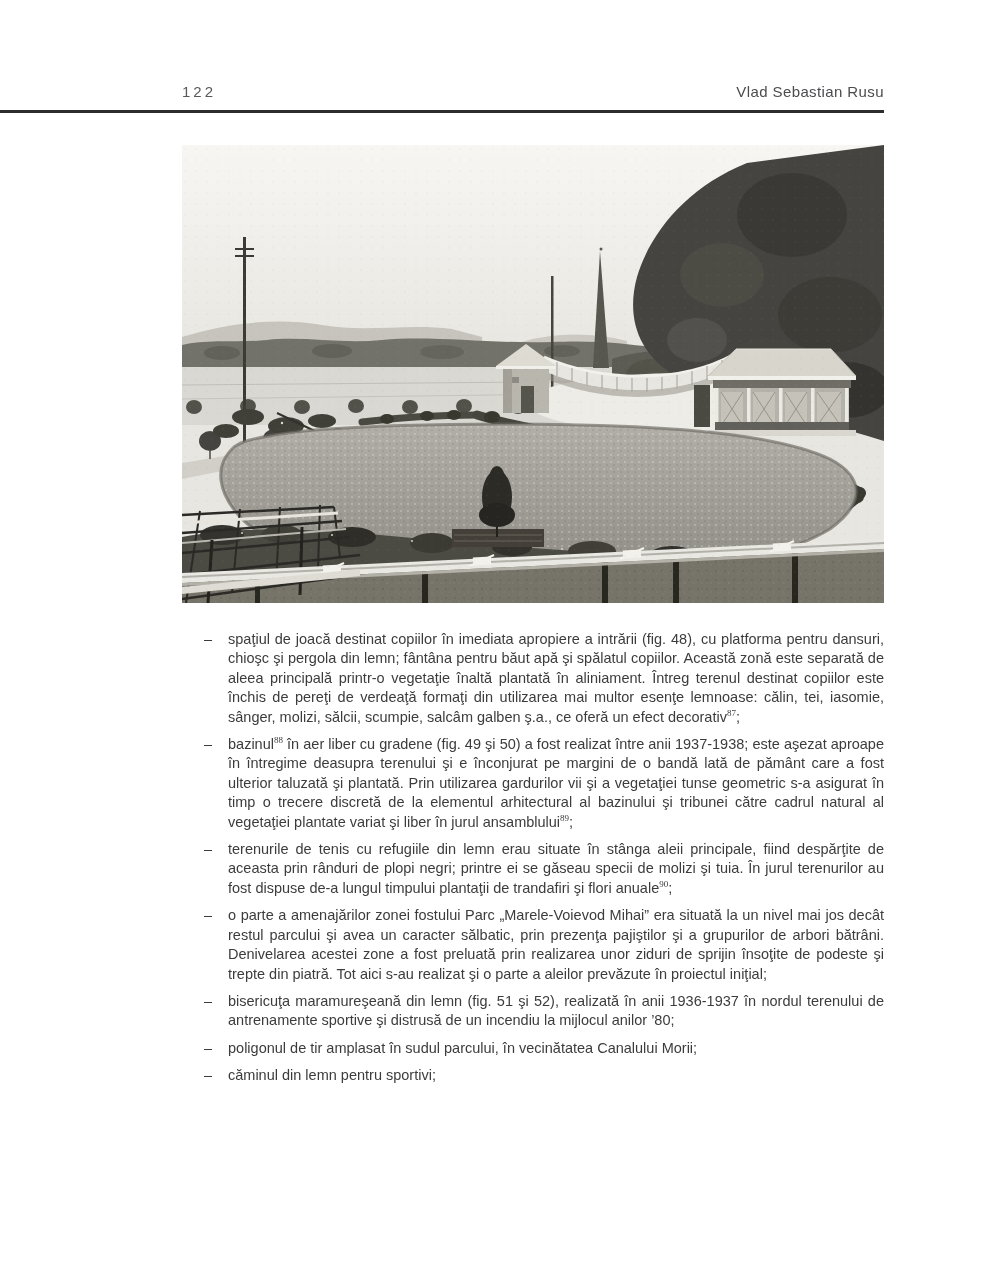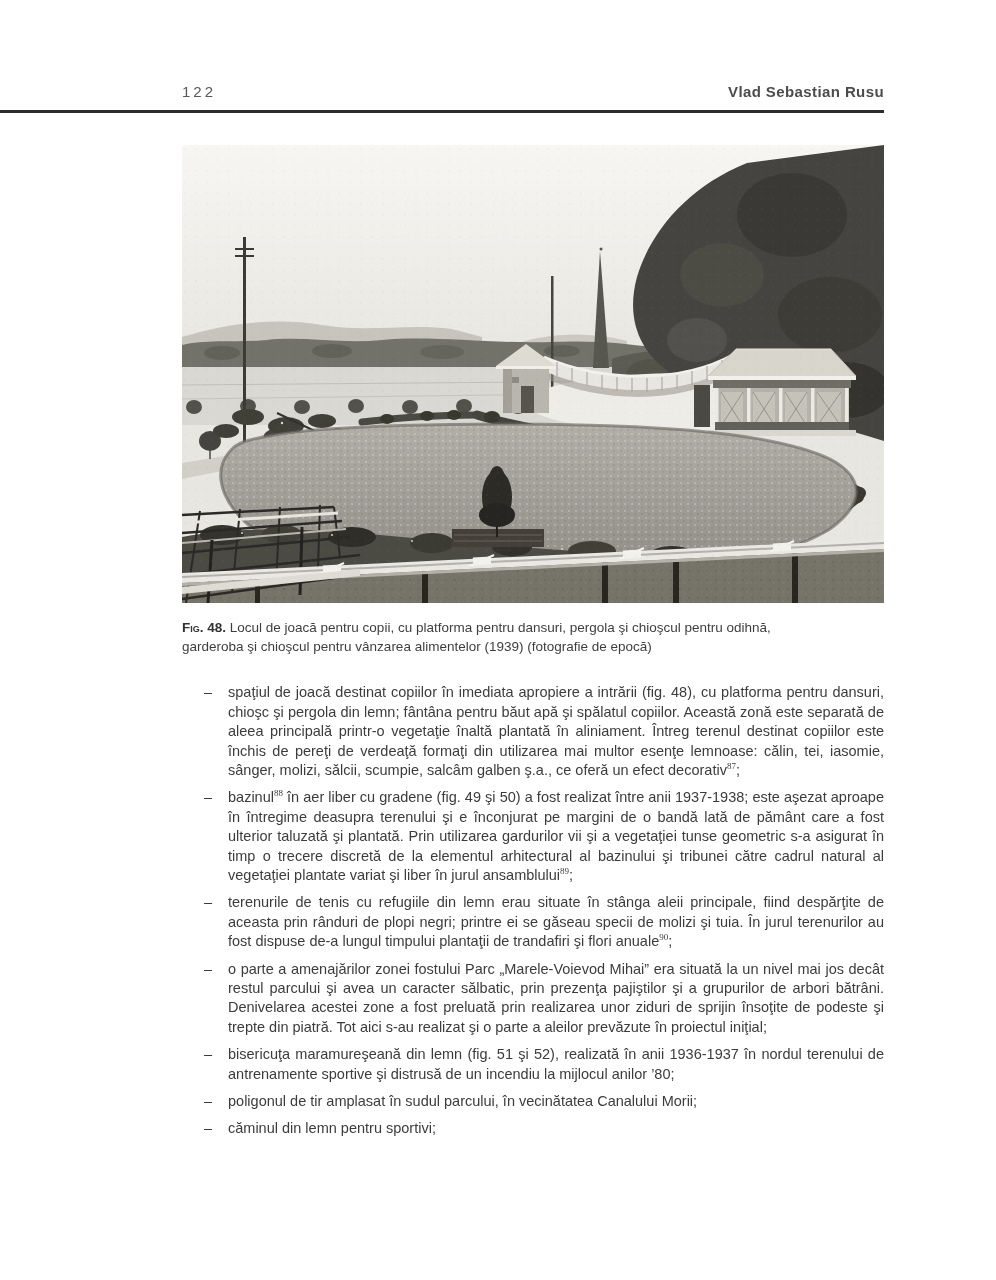--- a/index.html
+++ b/index.html
@@ -13,21 +13,21 @@
   }
   .page{position:relative;width:996px;height:1004px;background:#fff;}
 
   
   .header{
     padding:84px 112px 0 182px;
     display:flex;justify-content:space-between;align-items:baseline;
     font-size:15px;line-height:1;color:#59595b;
   }
   .pagenum{letter-spacing:3px;}
-  .author{letter-spacing:0.4px;color:#4c4c4e;font-weight:bold;}
+  .author{letter-spacing:0.4px;color:#4c4c4e;}
   .rule{
     height:3px;background:#2d2d2d;border:none;
     margin:11px 112px 0 0;
   }
 
   
   .figure{margin:32px 112px 0 182px;padding:0;}
   .photo{
     width:702px;height:458px;
     background:#e8e6e0;
@@ -359,23 +359,20 @@
             <rect x="291" y="412" width="18" height="8" transform="rotate(-2.8 300 416)"></rect>
             <rect x="441" y="405" width="18" height="8" transform="rotate(-2.8 450 409)"></rect>
             <rect x="591" y="398" width="18" height="8" transform="rotate(-2.8 600 402)"></rect>
           </g>
           <polygon points="0,442 178,424 178,431 0,449" fill="#dedcd5"></polygon>
         </g>
 
         <rect x="0" y="0" width="702" height="458" fill="url(#grain)"></rect>
       </svg>
     </div>
-    <figcaption>
-      <span class="cap-label">Fig. 48.</span><span> Locul de joacă pentru copii, cu platforma pentru dansuri, pergola şi chioşcul pentru odihnă, garderoba şi chioşcul pentru vânzarea alimentelor (1939) (fotografie de epocă)</span>
-    </figcaption>
   </figure>
 
   <main class="body">
     <div>
         <div class="li"><span class="dash">–</span>spaţiul de joacă destinat copiilor în imediata apropiere a intrării (fig. 48), cu platforma pentru dansuri, chioşc şi pergola din lemn; fântâna pentru băut apă şi spălatul copiilor. Această zonă este separată de aleea principală printr-o vegetaţie înaltă plantată în aliniament. Întreg terenul destinat copiilor este închis de pereţi de verdeaţă formaţi din utilizarea mai multor esenţe lemnoase: călin, tei, iasomie, sânger, molizi, sălcii, scumpie, salcâm galben ş.a., ce oferă un efect decorativ<sup>87</sup>;</div>
         <div class="li"><span class="dash">–</span>bazinul<sup>88</sup> în aer liber cu gradene (fig. 49 şi 50) a fost realizat între anii 1937-1938; este aşezat aproape în întregime deasupra terenului şi e înconjurat pe margini de o bandă lată de pământ care a fost ulterior taluzată şi plantată. Prin utilizarea gardurilor vii şi a vegetaţiei tunse geometric s-a asigurat în timp o trecere discretă de la elementul arhitectural al bazinului şi tribunei către cadrul natural al vegetaţiei plantate variat şi liber în jurul ansamblului<sup>89</sup>;</div>
         <div class="li"><span class="dash">–</span>terenurile de tenis cu refugiile din lemn erau situate în stânga aleii principale, fiind despărţite de aceasta prin rânduri de plopi negri; printre ei se găseau specii de molizi şi tuia. În jurul terenurilor au fost dispuse de-a lungul timpului plantaţii de trandafiri şi flori anuale<sup>90</sup>;</div>
         <div class="li"><span class="dash">–</span>o parte a amenajărilor zonei fostului Parc „Marele-Voievod Mihai” era situată la un nivel mai jos decât restul parcului şi avea un caracter sălbatic, prin prezenţa pajiştilor şi a grupurilor de arbori bătrâni. Denivelarea acestei zone a fost preluată prin realizarea unor ziduri de sprijin însoţite de podeste şi trepte din piatră. Tot aici s-au realizat şi o parte a aleilor prevăzute în proiectul iniţial;</div>
         <div class="li"><span class="dash">–</span>bisericuţa maramureşeană din lemn (fig. 51 şi 52), realizată în anii 1936-1937 în nordul terenului de antrenamente sportive şi distrusă de un incendiu la mijlocul anilor ’80;</div>
         <div class="li"><span class="dash">–</span>poligonul de tir amplasat în sudul parcului, în vecinătatea Canalului Morii;</div>

